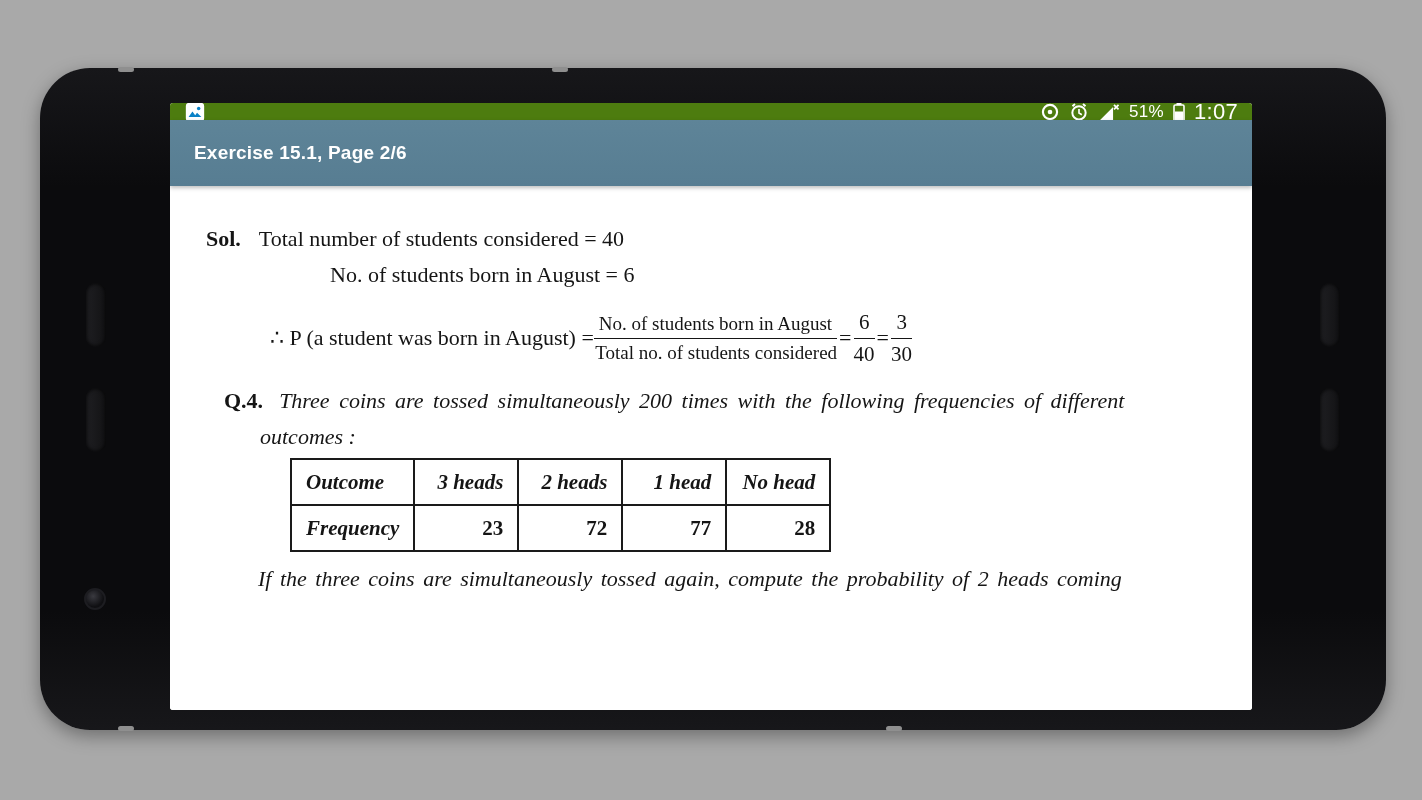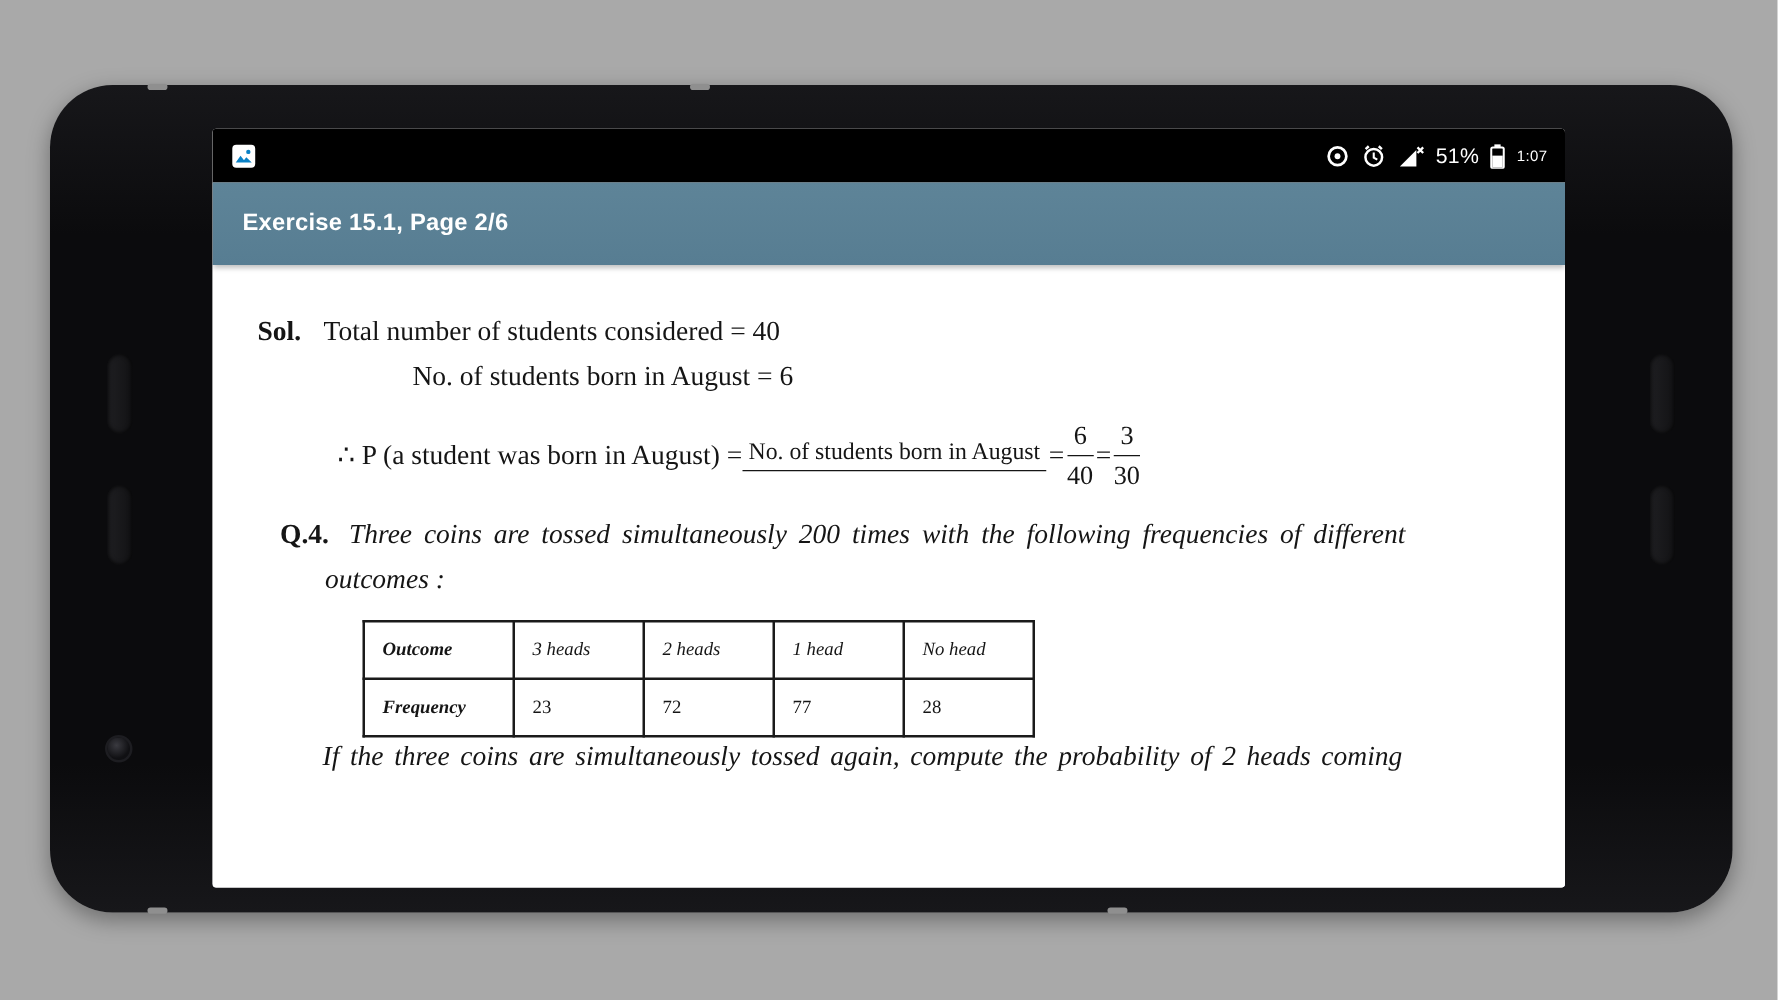--- a/index.html
+++ b/index.html
@@ -32,26 +32,26 @@
     border:2px solid #1d1d21; }
 
   
   .screen {
     position:absolute; left:130px; top:35px; width:1082px; height:607px;
     background:#ffffff; border-radius:3px; overflow:hidden;
   }
 
   
   .statusbar {
-    height:43px; background:#000000; display:flex; align-items:center;
+    height:17px; background:#4d7c0f; display:flex; align-items:center;
     justify-content:space-between; padding:0 14px; color:#fff;
   }
   .sb-left, .sb-right { display:flex; align-items:center; gap:9px; }
   .sb-text { font-size:17px; font-weight:400; letter-spacing:.3px; }
-  .sb-time { font-size:12px; }
+  .sb-time { font-size:22px; }
   .sb-icon { display:flex; align-items:center; }
 
   
   .toolbar {
     height:66px; background:linear-gradient(180deg,#5e8498 0%, #577d92 100%);
     display:flex; align-items:center; padding:0 24px;
     box-shadow:0 2px 4px rgba(0,0,0,.25); position:relative; z-index:2;
   }
   .toolbar-title { color:#fff; font-size:19px; font-weight:bold; letter-spacing:.2px; }
 
@@ -74,24 +74,24 @@
   .frac .den { display:block; padding-top:3px; }
   .frac.big { font-size:19px; }
   .frac.sm  { font-size:21px; }
   .eq { font-size:22px; padding:0 2px; }
 
   .q-row { left:34px; top:202px;margin-left:20px; }
   .q-row .q-label { margin-right:16px; }
   .q-row .italic { word-spacing:4px; }
   .outcomes { left:90px; top:238px; font-style:italic; }
 
-  .freq-table { position:absolute; left:120px; top:284px; border-collapse:collapse;
-    font-size:15px; }
-  .freq-table td { border:2.4px solid #1a1a1a; height:46px; text-align:left;
-    padding:0 14px; min-width:104px; }
+  .freq-table { position:absolute; left:120px; top:272px; border-collapse:collapse;
+    font-size:21px; }
+  .freq-table td { border:2.4px solid #1a1a1a; height:46px; text-align:right;
+    padding:0 14px; min-width:104px;font-weight:bold; }
   .freq-table td.cell-label { font-style:italic; font-weight:bold; text-align:left;
     padding-left:14px; min-width:120px; }
   .freq-table td.cell-italic { font-style:italic; }
   .freq-table td.cell-num { font-style:normal; }
 
   .footer-line { left:88px; top:380px; word-spacing:3px; }
 </style>
 </head>
 <body>
 
@@ -160,20 +160,21 @@
         <div class="row sol-row">
           <span class="bold">Sol.</span><span>Total number of students considered = 40</span>
         </div>
 
         <div class="row line2">No. of students born in August = 6</div>
 
         <div class="row therefore-row">
           <span>∴  P (a student was born in August) =</span>
           <span class="frac big">
             <span class="num">No. of students born in August</span>
+            <span class="den">Total no. of students considered</span>
           </span>
           <span class="eq">=</span>
           <span class="frac sm">
             <span class="num">6</span>
             <span class="den">40</span>
           </span>
           <span class="eq">=</span>
           <span class="frac sm">
             <span class="num">3</span>
             <span class="den">30</span>

